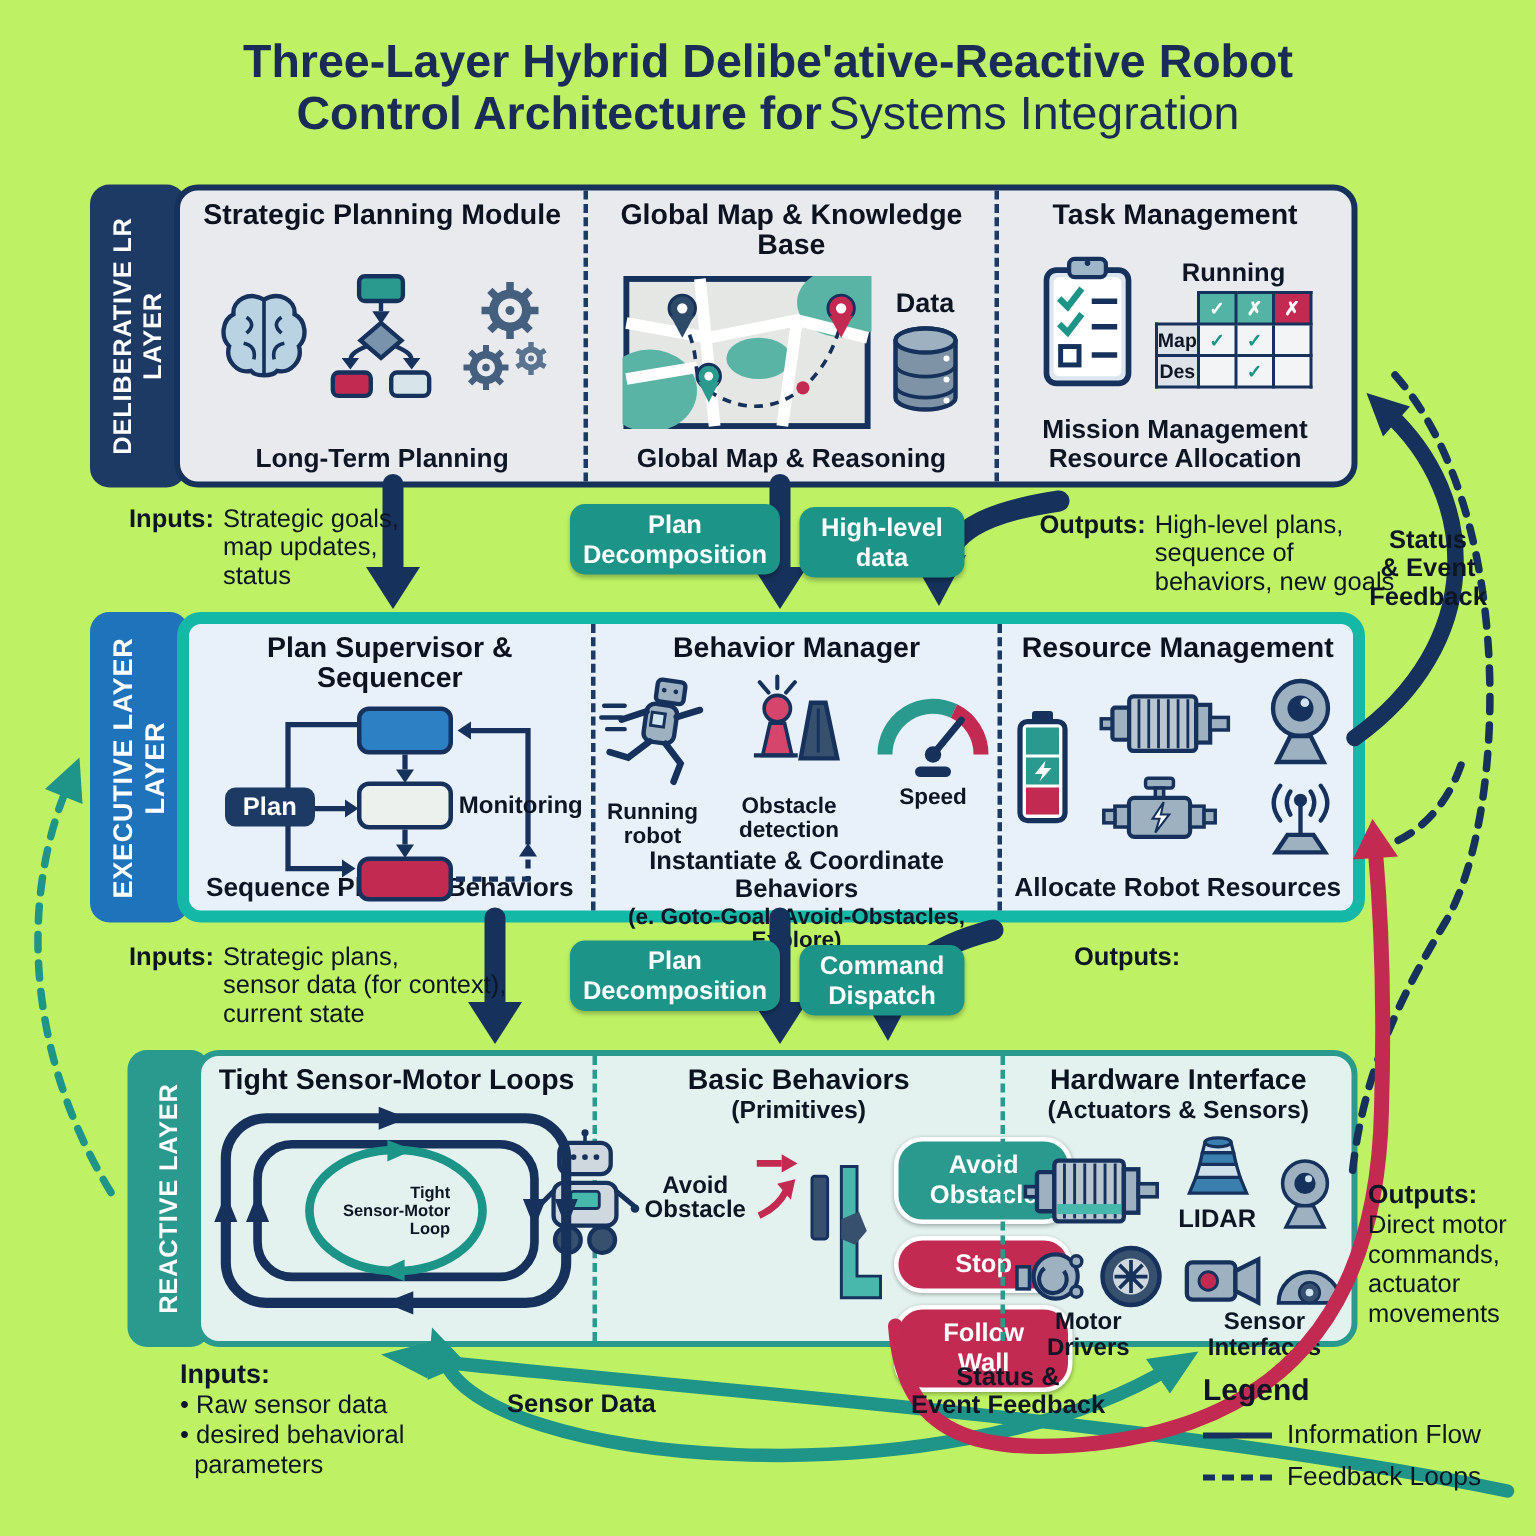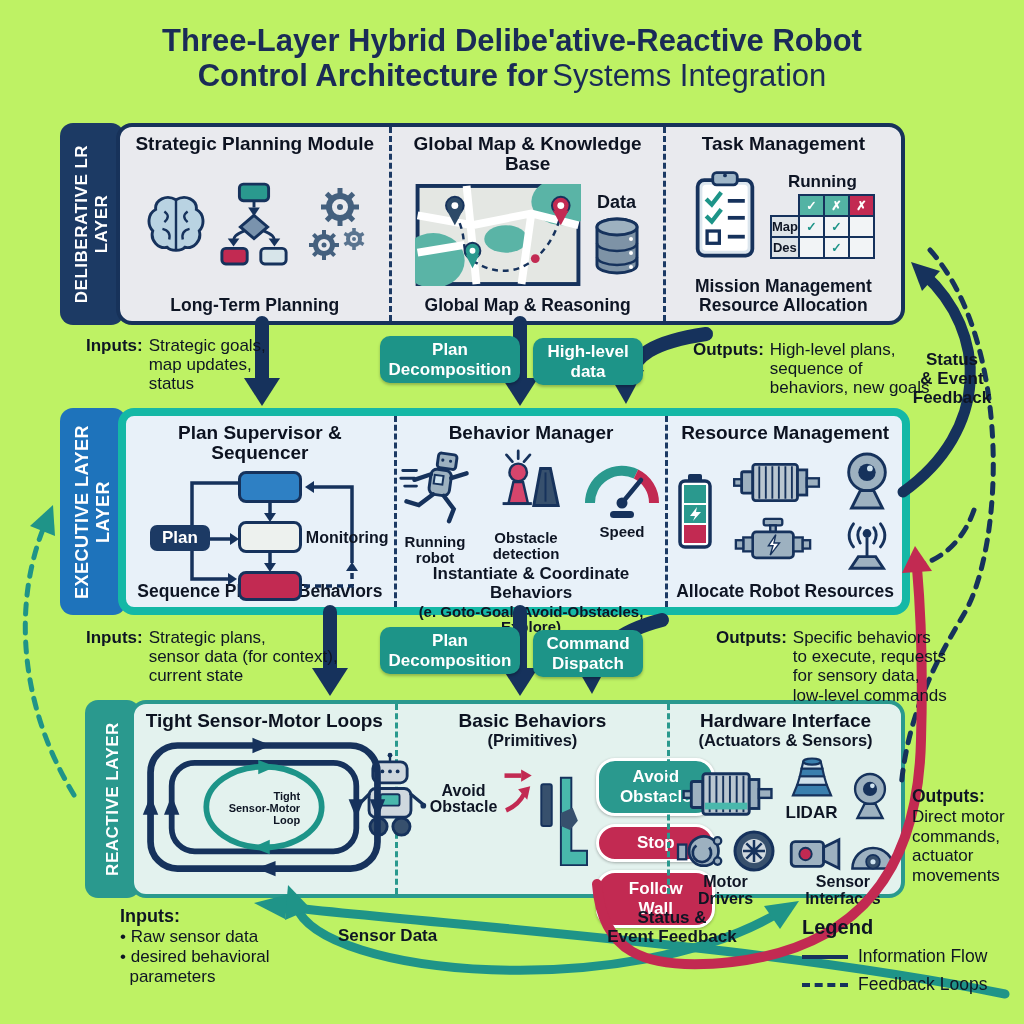--- a/index.html
+++ b/index.html
@@ -416,24 +416,20 @@
     <span class="pre">Strategic plans,
 sensor data (for context),
 current state</span>
   </div>
   <div class="pill" style="left:380px;top:627px;width:128px;">Plan
 Decomposition</div>
   <div class="pill" style="left:533px;top:630px;width:98px;">Command
 Dispatch</div>
   <div class="ann" style="left:716px;top:628px;">
     <span class="lbl">Outputs:</span>
-    <span class="pre">Specific behaviors
-to execute, requests
-for sensory data,
-low-level commands</span>
   </div>
 
   <div class="tab" style="left:85px;top:700px;width:55px;height:198px;background:#2a998e;">
     <div class="tab-label" style="width:194px;font-size:17px;">REACTIVE LAYER</div>
   </div>
   <div class="box" style="left:130px;top:700px;width:775px;height:198px;background:#e3f2ee;border:4px solid #2a998e;">
 
     <div class="col" style="width:34%;">
       <div class="mtitle">Tight Sensor-Motor Loops</div>
       <div style="position:relative;width:250px;height:148px;margin-top:3px;">

